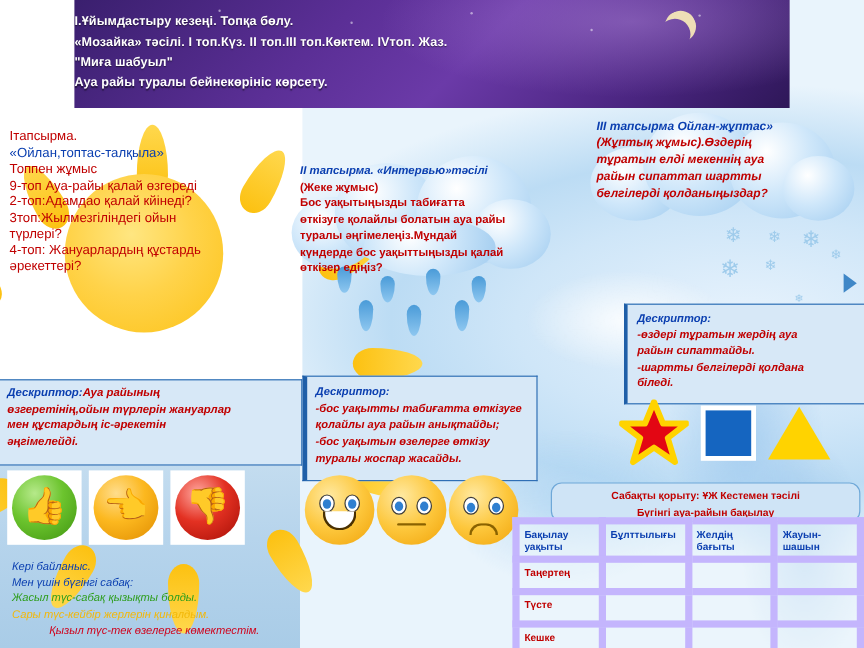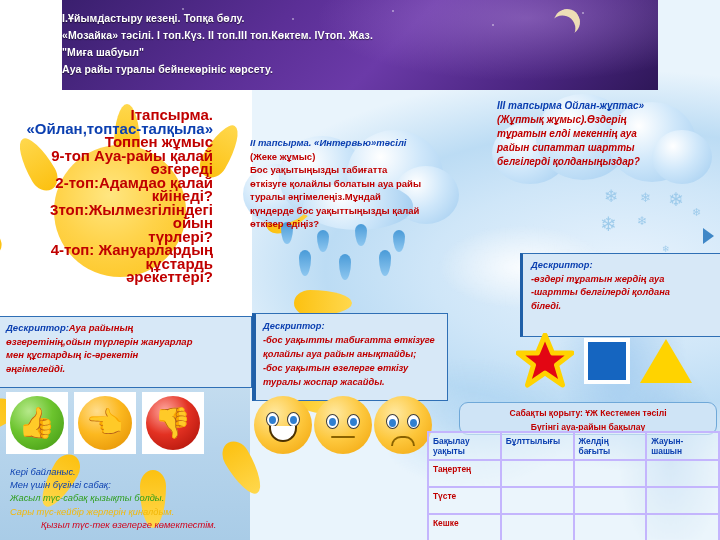--- a/index.html
+++ b/index.html
@@ -97,23 +97,22 @@
     position: absolute;
     width: 12px; height: 22px;
     background: linear-gradient(180deg, #8ec7f0 0%, #4a9bd8 100%);
     border-radius: 50% 50% 50% 50% / 70% 70% 30% 30%;
     transform: rotate(180deg);
   }
 
   
   .txt-task1 {
     position: absolute; left: 8px; top: 108px; width: 205px;
-    font-size: 15px; line-height: 13.5px; font-weight: bold;
+    font-size: 11px; line-height: 13.5px; font-weight: normal;
     color: #c00000;
-    text-align: right;
   }
   .txt-task1 .em { color: #0b3fb0; }
 
   .txt-task2 {
     position: absolute; left: 250px; top: 136px; width: 212px;
     font-size: 9.5px; line-height: 13.5px; font-weight: bold;
     color: #c00000;
   }
   .txt-task2 .hd { color: #0b3fb0; font-style: italic; }
 
@@ -223,21 +222,21 @@
     background: #cfe4f6; border: 1px solid #6fa8d8; border-radius: 9px;
     color: #c00000; font-weight: bold; font-size: 8.6px; line-height: 14px;
     text-align: center; padding-top: 3px;
   }
   table.obs {
     position: absolute; left: 427px; top: 431px; width: 293px; height: 108px;
     border-collapse: collapse; table-layout: fixed;
     background: rgba(236,245,252,.55);
   }
   table.obs th, table.obs td {
-    border: 2px solid #c4b5fd;
+    border: 6px solid #c4b5fd;
     font-size: 8.4px; font-weight: bold;
     padding: 3px 4px; vertical-align: top;
     height: 27px;
   }
   table.obs th { color: #0b3fb0; text-align: left; }
   table.obs td { color: #c00000; text-align: left; }
   table.obs td.blank { background: transparent; }
 
   .play-arrow {
     position: absolute; right: 6px; top: 228px;
@@ -343,20 +342,21 @@
     <div class="hd">III тапсырма Ойлан-жұптас»</div>
     <div>(Жұптық жұмыс).Өздерің</div>
     <div>тұратын елді мекеннің ауа</div>
     <div>райын сипаттап шартты</div>
     <div>белгілерді қолданыңыздар?</div>
   </div>
 
   <div class="desc desc-right">
     <span class="hd">Дескриптор:</span>
     <div>-өздері тұратын жердің ауа</div>
+    <div>райын сипаттайды.</div>
     <div>-шартты белгілерді қолдана</div>
     <div>біледі.</div>
   </div>
 
   <div class="shapes-row">
     <svg width="58" height="56" viewBox="0 0 58 56">
       <polygon points="29,2 36.5,20 56,20 40.5,32 46.5,52 29,40 11.5,52 17.5,32 2,20 21.5,20" fill="#e30613" stroke="#ffd300" stroke-width="5" stroke-linejoin="round"></polygon>
     </svg>
     <div class="sq-tile">
         <div class="sq-inner"></div>

